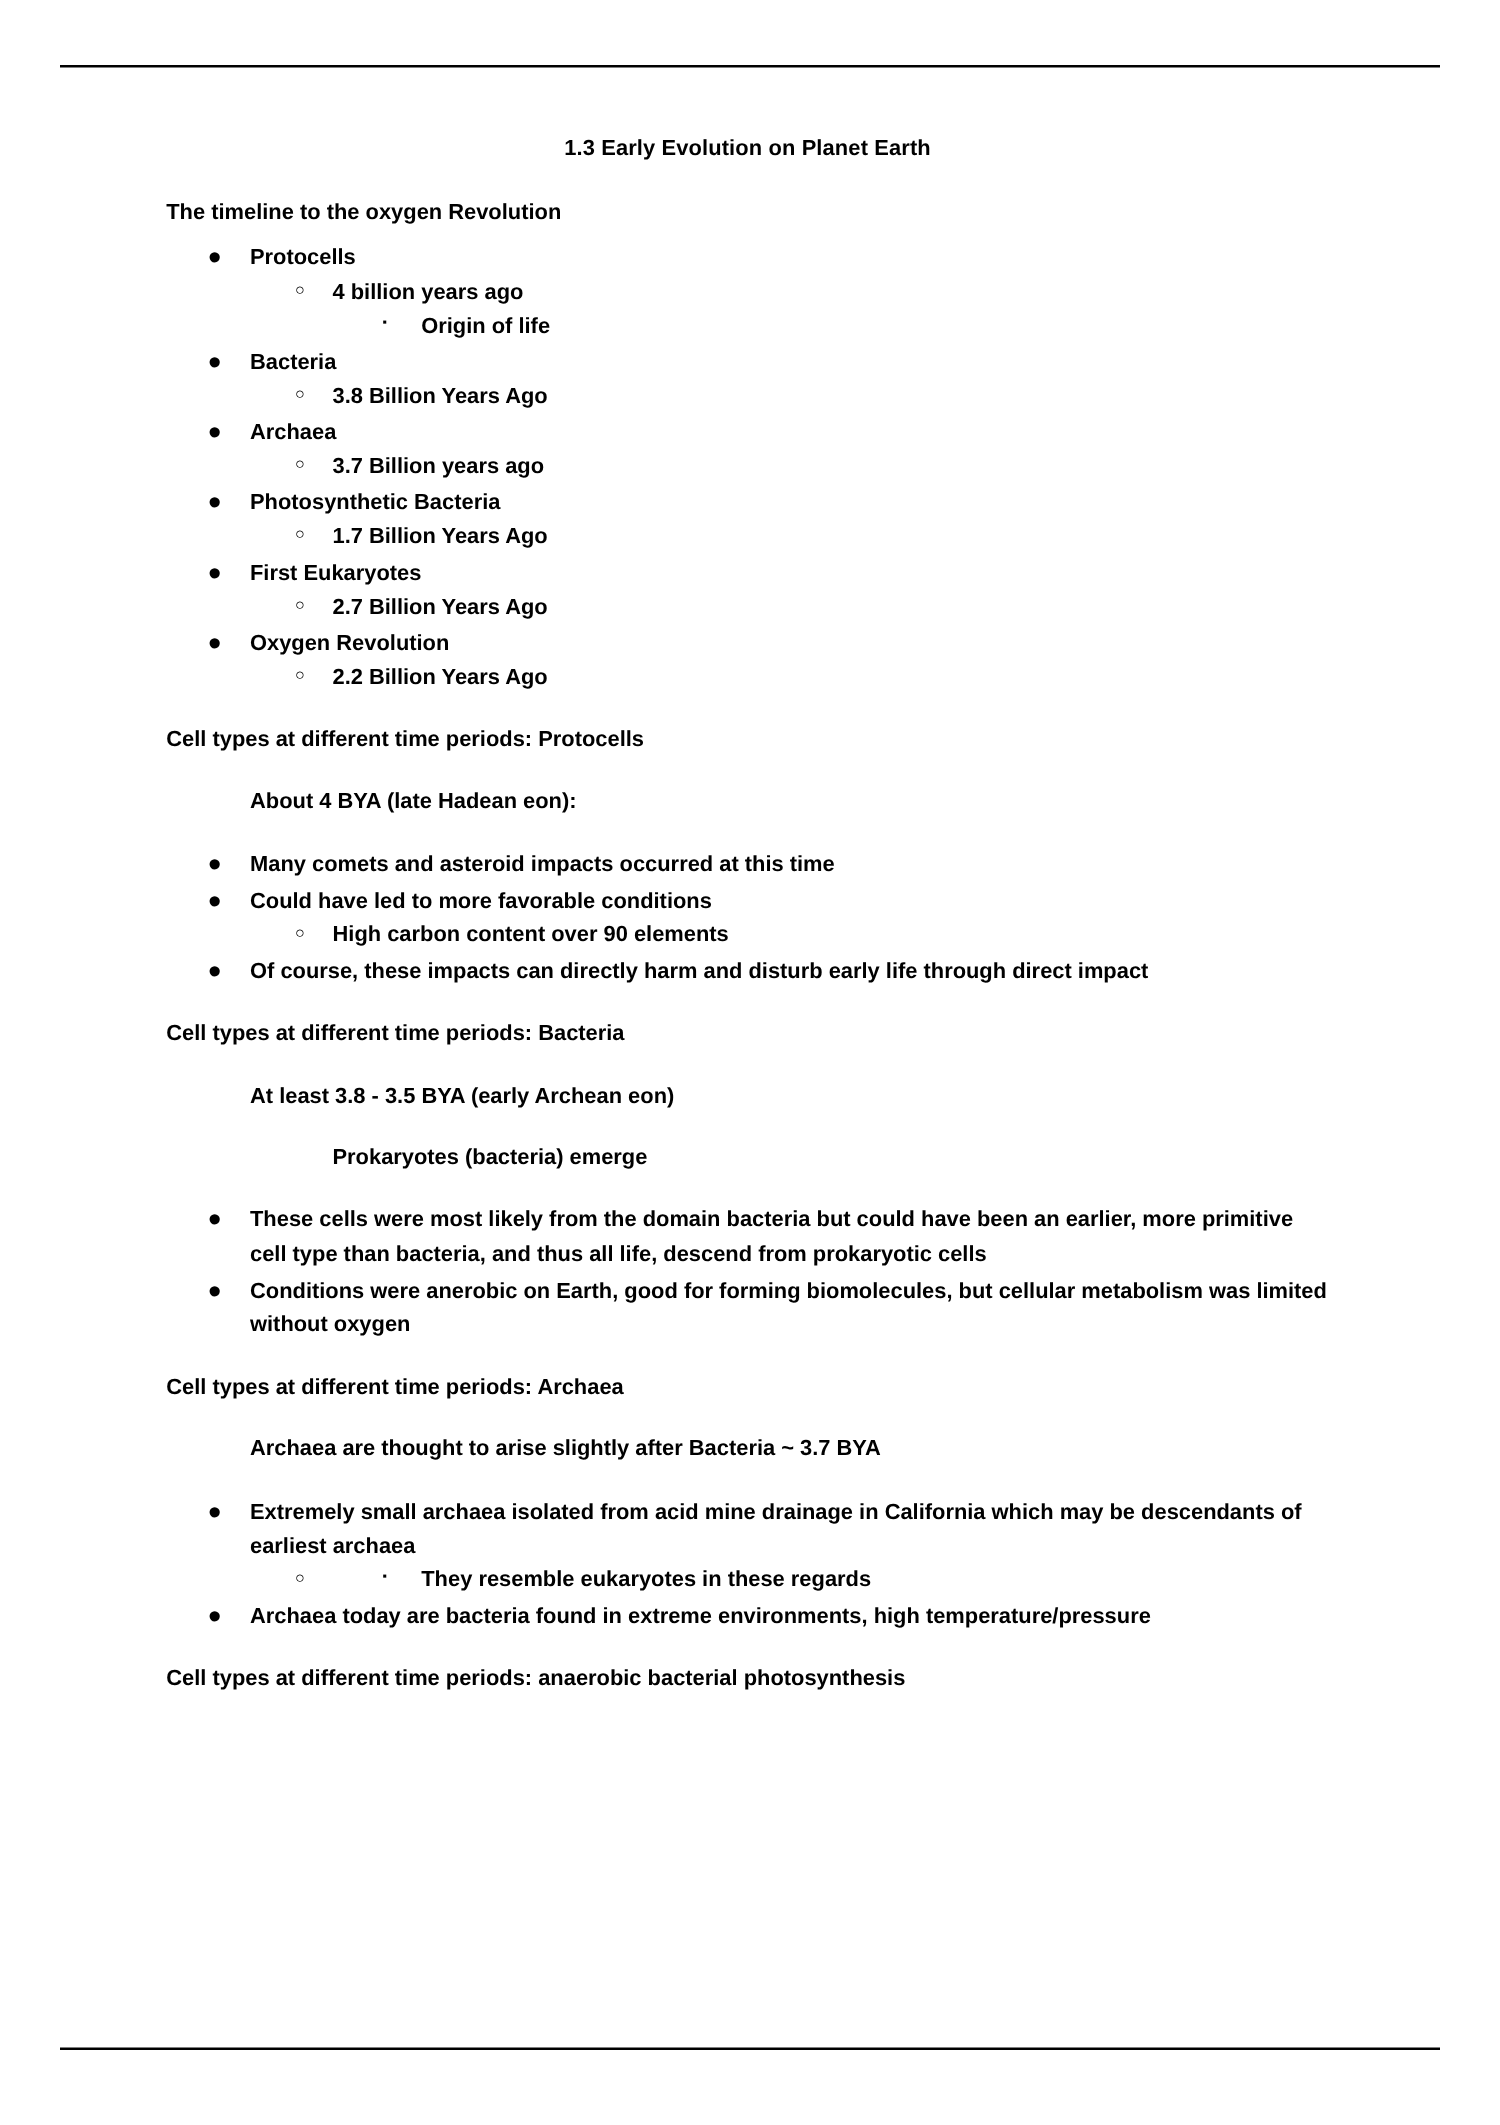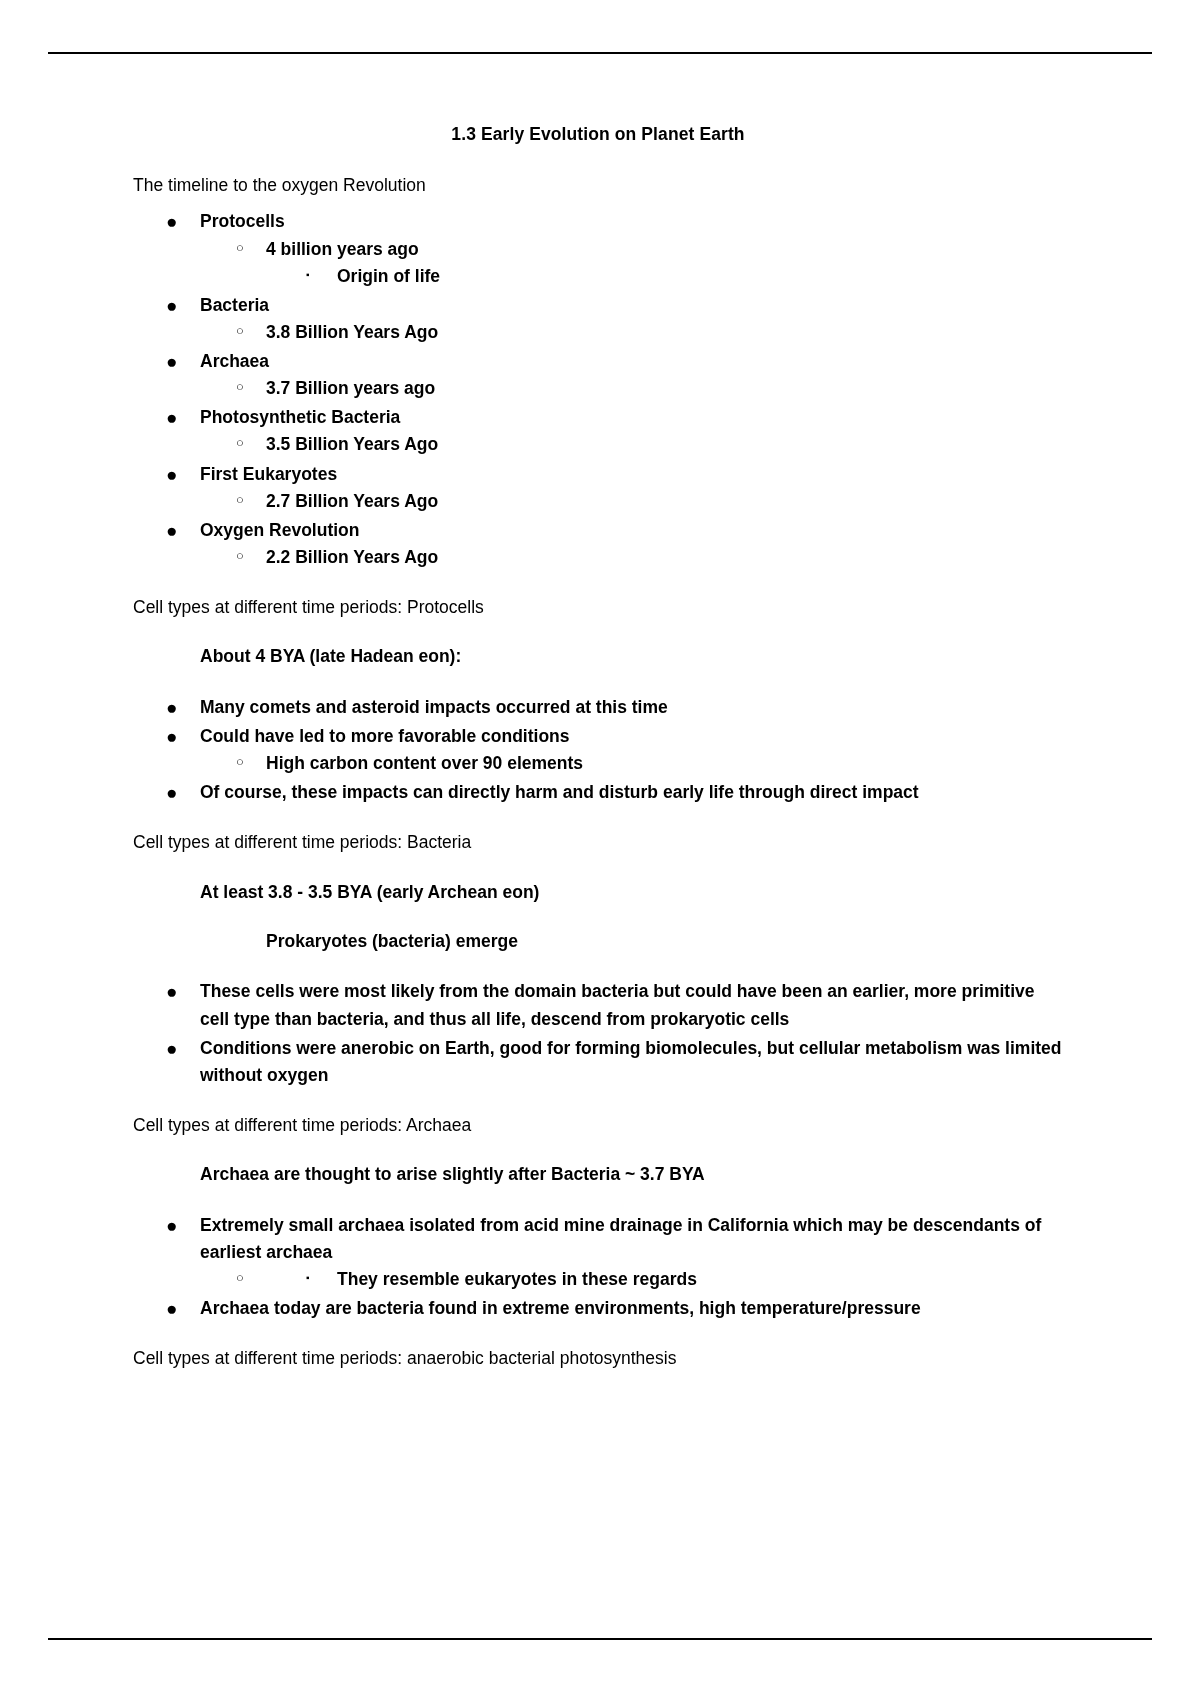--- a/index.html
+++ b/index.html
@@ -25,36 +25,36 @@
     left: 48px;
     right: 48px;
     height: 0;
     border-top: 2px solid #000;
   }
   .rule-top { top: 52px; }
   .rule-bottom { top: 1638px; }
 
   .content {
     position: absolute;
-    top: 124px;
+    top: 108px;
     left: 133px;
     width: 930px;
   }
 
   h1.doc-title {
     font-size: 17.5px;
     font-weight: bold;
     text-align: center;
     margin: 0 0 28px 0;
     letter-spacing: 0.1px;
   }
 
   .section-head {
     font-size: 17.5px;
-    font-weight: normal;
+    font-weight: bold;
     margin: 0 0 10px 0;
     line-height: 1.45;
   }
 
   .sub-head {
     font-size: 17.5px;
     font-weight: bold;
     margin: 0 0 10px 0;
     padding-left: 67px;
     line-height: 1.45;
@@ -182,21 +182,21 @@
             <span>3.7 Billion years ago</span>
           </li>
         </ul>
       </li>
       <li class="bullet1">
         <span class="marker">●</span>
         <span>Photosynthetic Bacteria</span>
         <ul class="lvl2">
           <li class="bullet2">
             <span class="marker">○</span>
-            <span>3.5 Billion Years Ago</span>
+            <span>1.7 Billion Years Ago</span>
           </li>
         </ul>
       </li>
       <li class="bullet1">
         <span class="marker">●</span>
         <span>First Eukaryotes</span>
         <ul class="lvl2">
           <li class="bullet2">
             <span class="marker">○</span>
             <span>2.7 Billion Years Ago</span>

